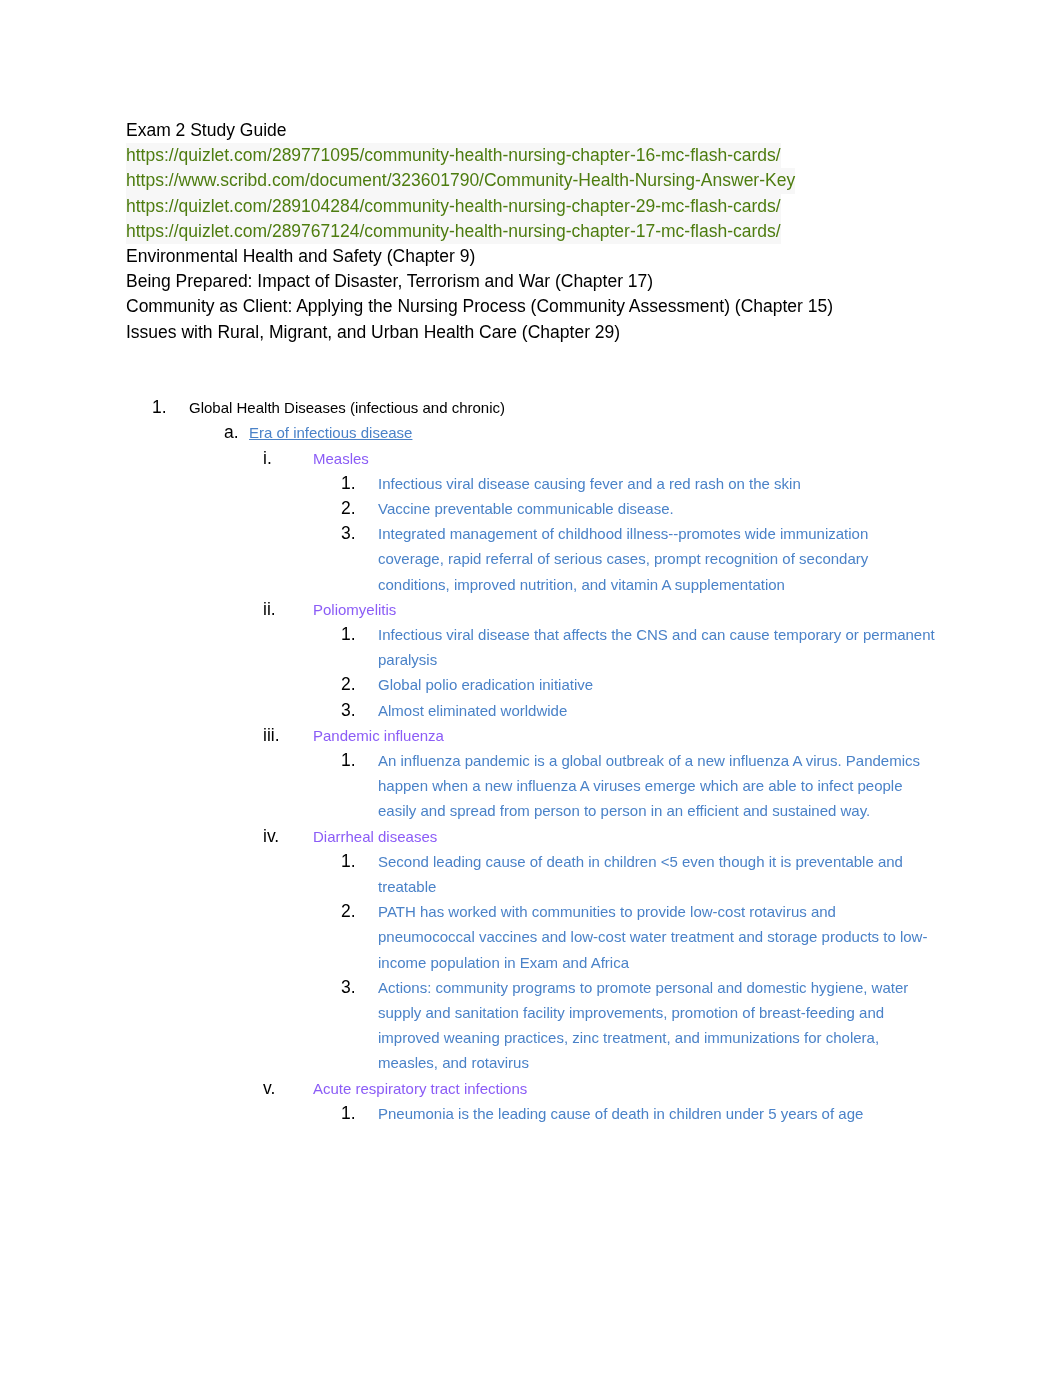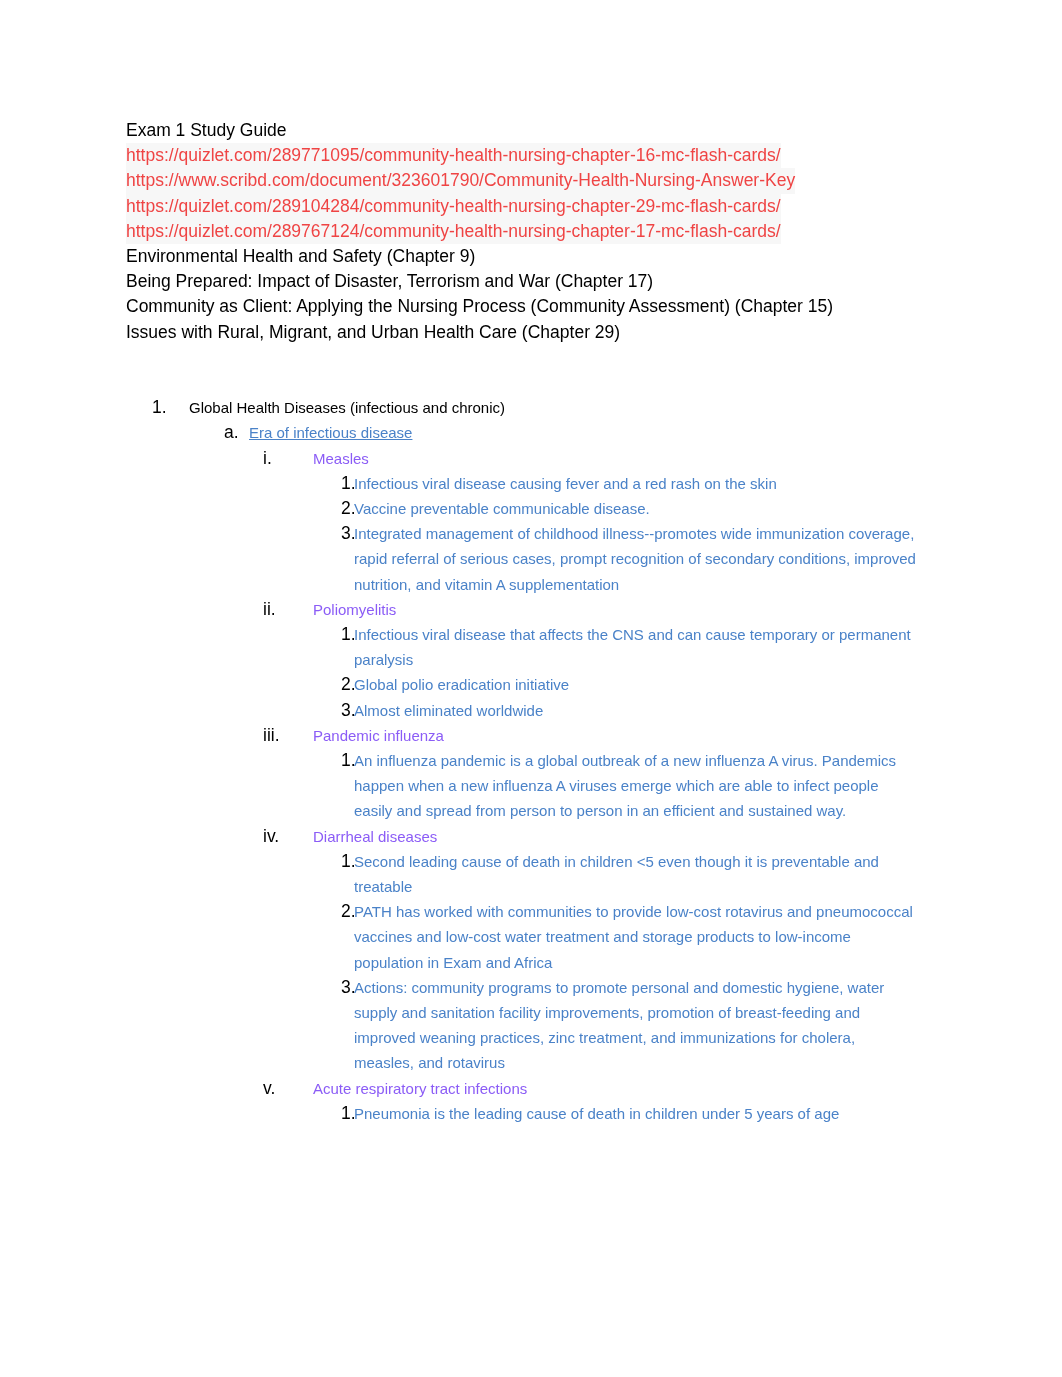--- a/index.html
+++ b/index.html
@@ -26,21 +26,21 @@
   .header-block {
     margin: 0;
   }
   .hline {
     font-size: 17.5px;
     line-height: 25.2px;
     color: #000000;
     white-space: nowrap;
   }
   .hline.link {
-    color: #ef4444;
+    color: #4d7c0f;
     background: #f7f7f7;
     display: inline-block;
   }
   .hline-wrap {
     line-height: 25.2px;
   }
 
   .spacer-line {
     height: 25.2px;
   }
@@ -86,30 +86,30 @@
   .l2 > .txt { margin-left: 25px; color: #4a82c8; text-decoration: underline; }
 
   
   .l3 { margin-left: 137px; }
   .l3 > .marker { left: 0; width: 46px; }
   .l3 > .txt { margin-left: 50px; color: #8b5cf6; }
 
   
   .l4 { margin-left: 215px; }
   .l4 > .marker { left: 0; width: 30px; }
-  .l4 > .txt { margin-left: 13px; color: #4a82c8; max-width: 565px; }
+  .l4 > .txt { margin-left: 37px; color: #4a82c8; max-width: 565px; }
 </style>
 </head>
 <body>
 
 <div class="page">
 
   <div class="header-block">
     <div class="hline-wrap">
-      <span class="hline">Exam 1 Study Guide</span>
+      <span class="hline">Exam 2 Study Guide</span>
     </div>
     <div class="hline-wrap">
       <span class="hline link">https://quizlet.com/289771095/community-health-nursing-chapter-16-mc-flash-cards/</span>
     </div>
     <div class="hline-wrap">
       <span class="hline link">https://www.scribd.com/document/323601790/Community-Health-Nursing-Answer-Key</span>
     </div>
     <div class="hline-wrap">
       <span class="hline link">https://quizlet.com/289104284/community-health-nursing-chapter-29-mc-flash-cards/</span>
     </div>

